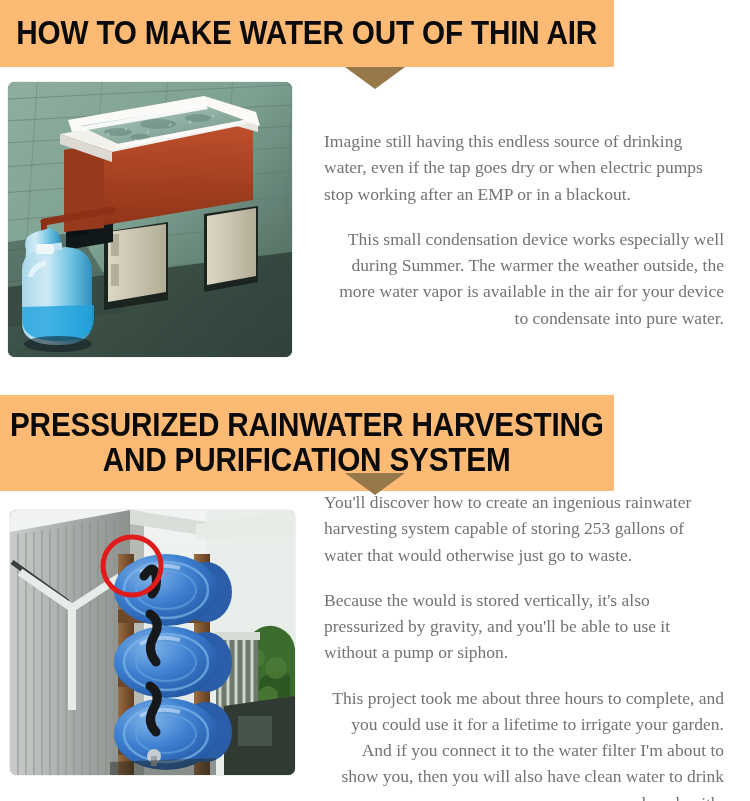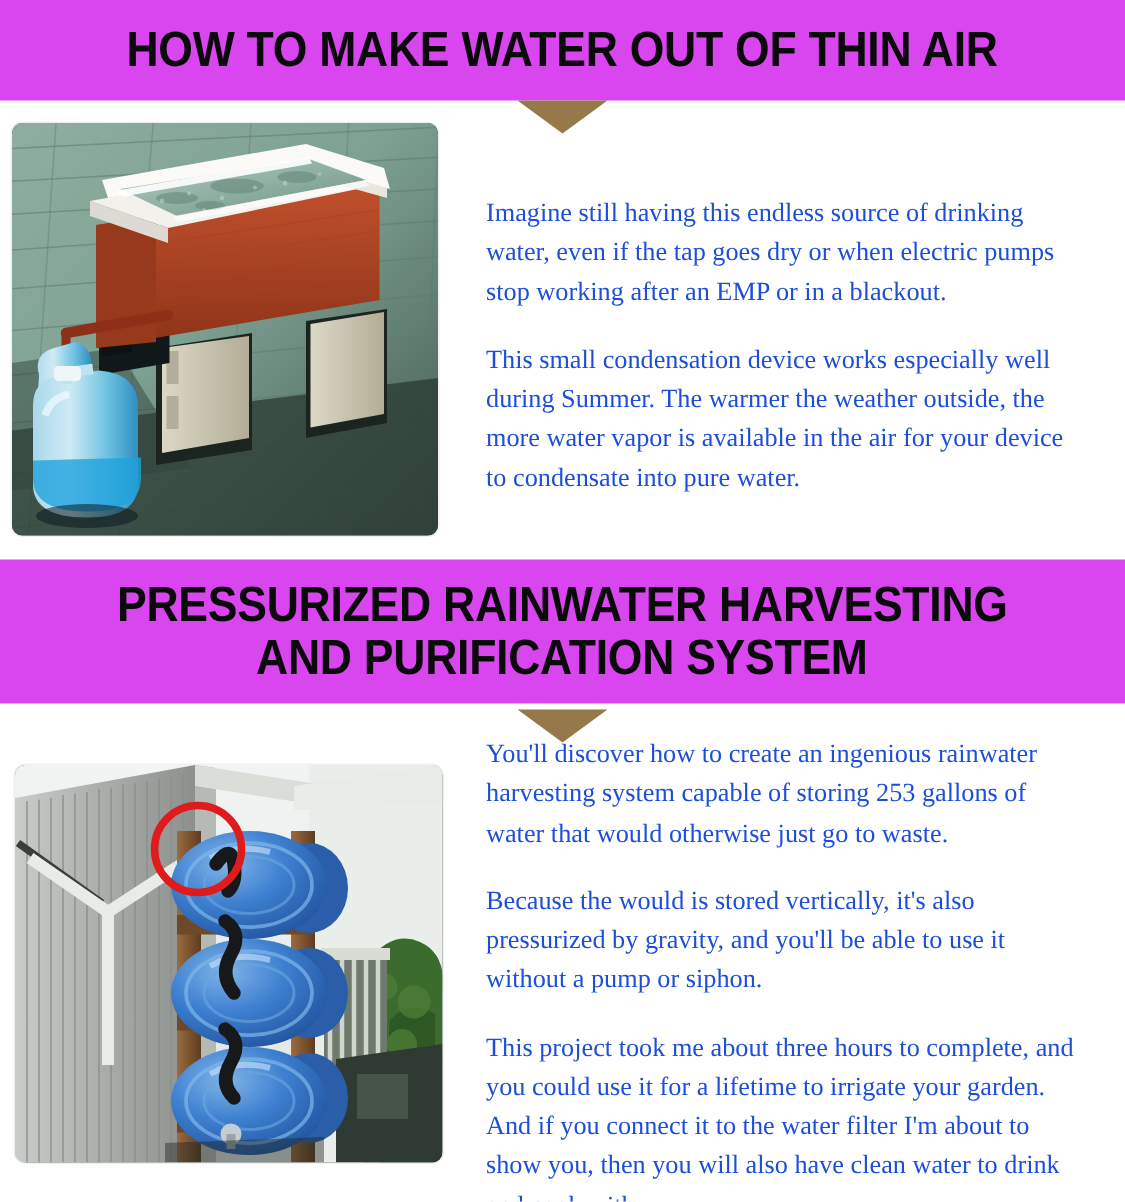--- a/index.html
+++ b/index.html
@@ -12,22 +12,22 @@
     height: 801px;
     position: relative;
     overflow: hidden;
     font-family: "Liberation Serif", serif;
   }
 
   
   .banner {
     position: absolute;
     left: 0;
-    width: 750px;
-    background: #d946ef;
+    width: 614px;
+    background: #fdba74;
     box-sizing: border-box;
     text-align: center;
     display: flex;
     flex-direction: column;
     align-items: center;
     justify-content: center;
   }
   .banner-title {
     font-family: "Liberation Sans", sans-serif;
     font-weight: bold;
@@ -46,21 +46,21 @@
     height: 0;
     border-left: 30px solid transparent;
     border-right: 30px solid transparent;
     border-top: 22px solid #96784a;
   }
 
   #banner-1 { top: 0px; height: 67px; }
   #banner-1 .banner-title { font-size: 33px; }
   #pointer-1 { top: 67px; }
 
-  #banner-2 { top: 373px; height: 96px; }
+  #banner-2 { top: 395px; height: 96px; }
   #banner-2 .banner-title { font-size: 33px; }
   #pointer-2 { top: 473px; }
 
   .banner-line { display: block; }
 
   
   .photo {
     position: absolute;
     border-radius: 7px;
     overflow: hidden;
@@ -82,25 +82,25 @@
     left: 324px;
     width: 400px;
   }
   #text-col-1 { top: 128px; }
   #text-col-2 { top: 489px; }
 
   .body-par {
     font-family: "Liberation Serif", serif;
     font-size: 17.5px;
     line-height: 1.50;
-    color: #1d4ed8;
+    color: #737373;
     margin: 0 0 19px 0;
     text-align: left;
   }
-  .body-par:last-child { margin-bottom: 0; }
+  .body-par:last-child { margin-bottom: 0; text-align: right; }
 </style>
 </head>
 <body>
 
 <div class="banner" id="banner-1">
   <div class="banner-title">HOW TO MAKE WATER OUT OF THIN AIR</div>
 </div>
 <div class="banner-pointer" id="pointer-1"></div>
 
 <div class="photo" id="photo-condensation">

